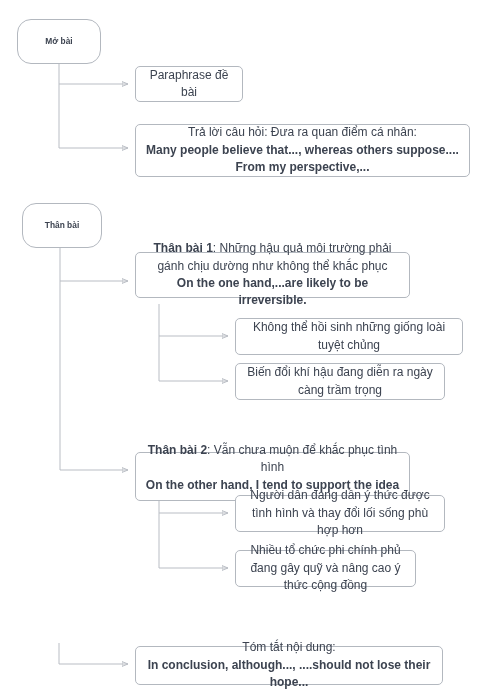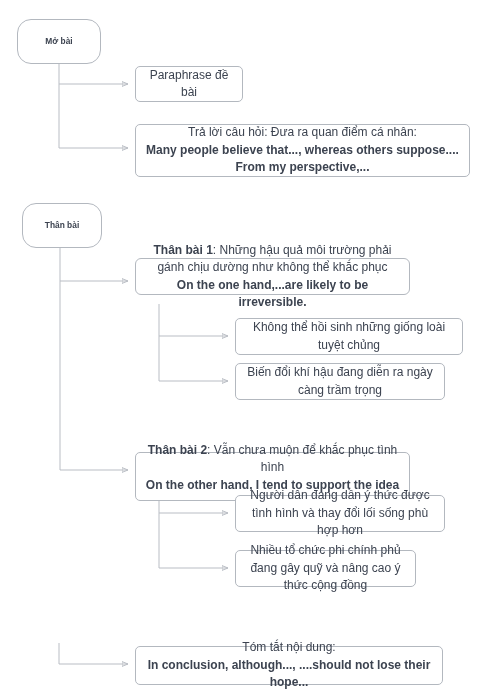--- a/index.html
+++ b/index.html
@@ -98,21 +98,21 @@
     <span class="txt">
       <span>Trả lời câu hỏi: Đưa ra quan điểm cá nhân:</span><br>
       <span class="line-b">Many people believe that..., whereas others suppose.... From my perspective,...</span>
     </span>
   </div>
 
   <div class="node section-node" style="left:22px; top:203px; width:80px; height:45px;">
     <span class="txt">Thân bài</span>
   </div>
 
-  <div class="node" style="left:135px; top:258px; width:275px; height:37px;border-radius:6px;">
+  <div class="node" style="left:135px; top:252px; width:275px; height:46px;">
     <span class="txt">
       <span class="line-b">Thân bài 1</span><span>: Những hậu quả môi trường phải gánh chịu dường như không thể khắc phục</span><br>
       <span class="line-b">On the one hand,...are likely to be irreversible.</span>
     </span>
   </div>
 
   <div class="node" style="left:235px; top:318px; width:228px; height:37px;">
     <span class="txt">Không thể hồi sinh những giống loài tuyệt chủng</span>
   </div>
 

